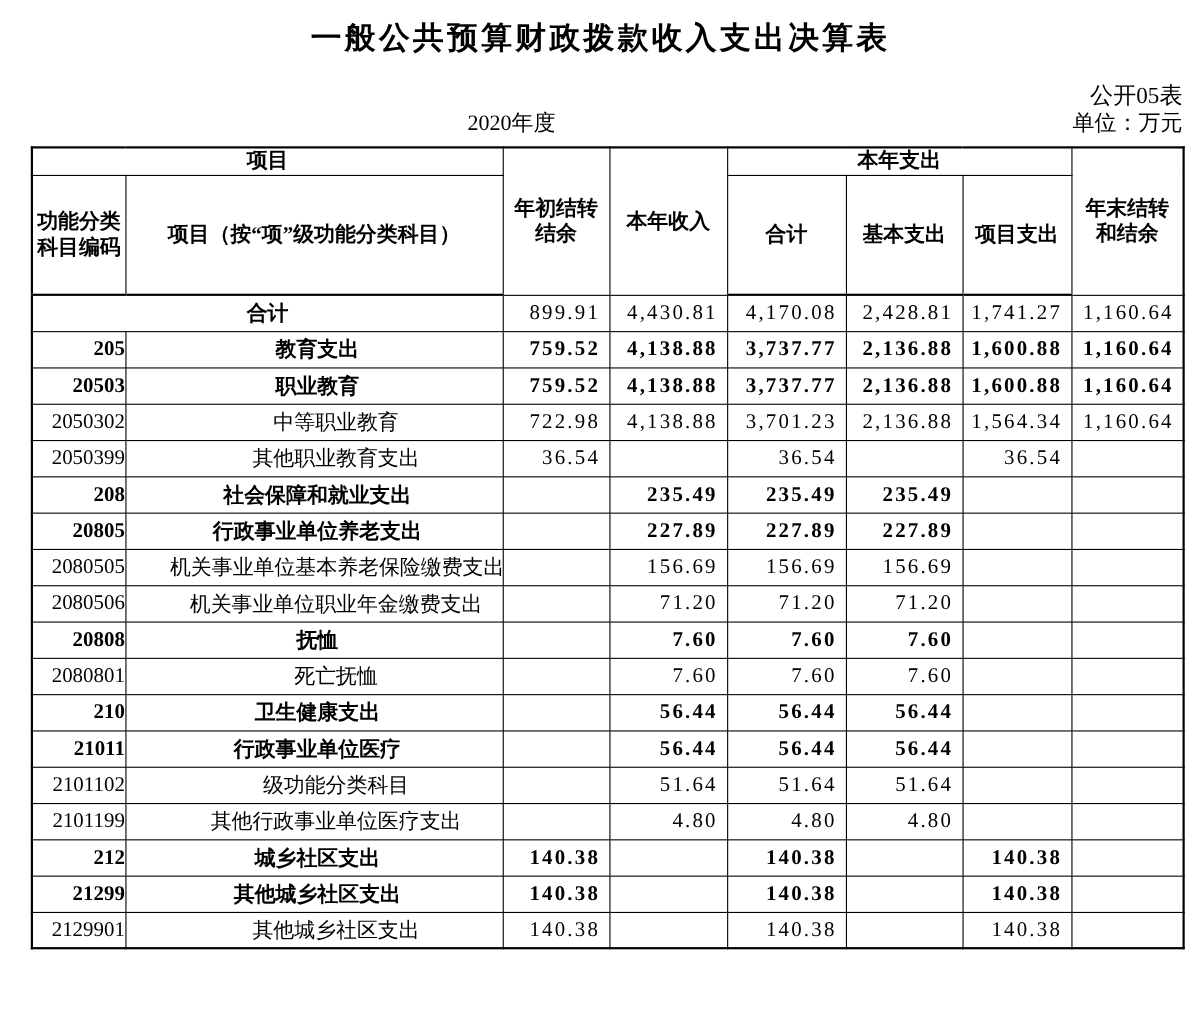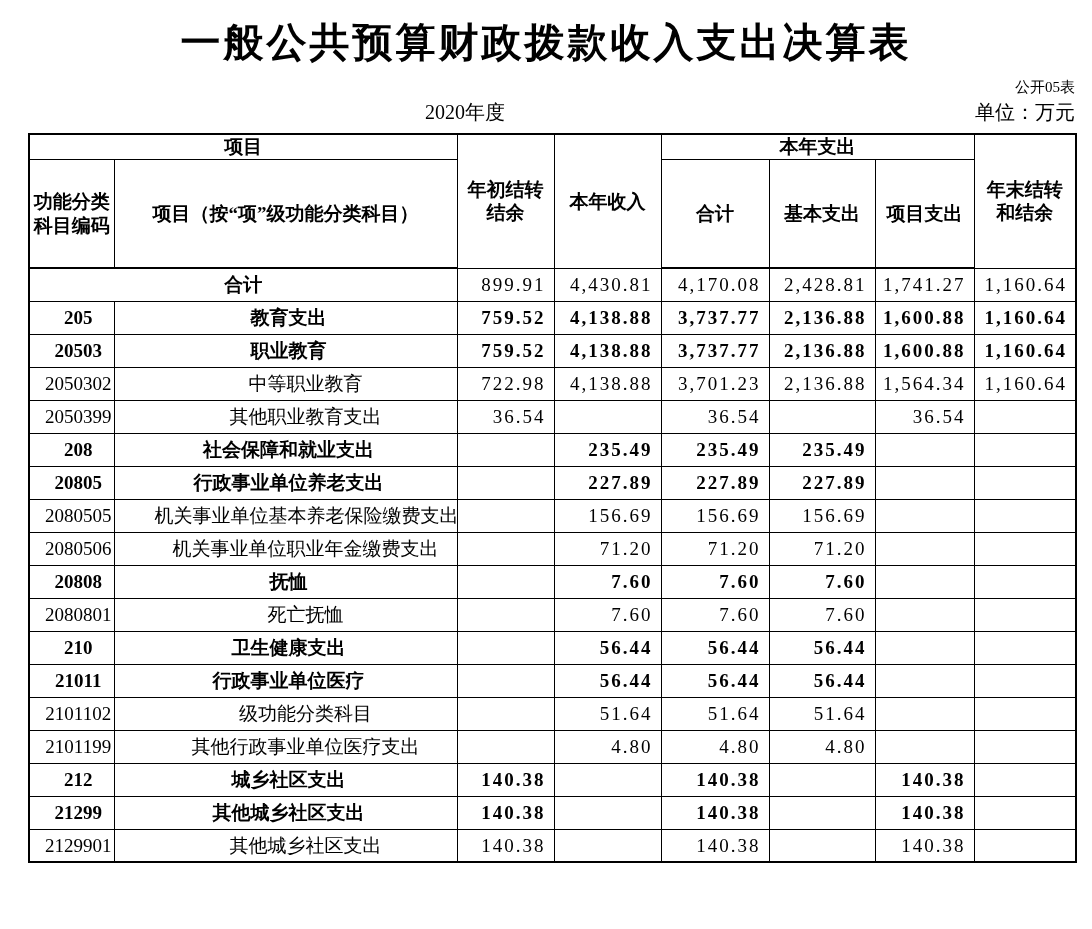--- a/index.html
+++ b/index.html
@@ -9,26 +9,26 @@
     background: #ffffff;
     color: #000000;
     font-family: "Liberation Serif", "DejaVu Serif", serif;
   }
   .page { position: relative; width: 1092px; height: 929px; background: #fff; overflow: hidden; }
 
   .title {
     position: absolute; top: 20px; left: 0; width: 100%;
     margin: 0; text-align: center;
     font-family: "Liberation Sans", "DejaVu Sans", sans-serif;
-    font-size: 40px; font-weight: bold; letter-spacing: 3px;
+    font-size: 28px; font-weight: bold; letter-spacing: 3px;
     line-height: 1.1;
   }
   .sheet-label {
     position: absolute; top: 76px; right: 17px;
-    font-size: 15px; line-height: 22px;
+    font-size: 21px; line-height: 22px;
   }
   .meta {
     position: absolute; top: 100px; left: 28px; width: 1047px; height: 26px;
     font-size: 20px; line-height: 24px;
   }
   .meta .dept { position: absolute; left: 0; top: 0; }
   .meta .year { position: absolute; left: 397px; top: 0; }
   .meta .unit { position: absolute; right: 0; top: 0; }
 
   table.budget {
@@ -43,21 +43,21 @@
     padding: 0; overflow: hidden;
     vertical-align: middle;
   }
   .budget thead th { font-weight: bold; text-align: center; line-height: 1.25; }
   .budget tr.h1 { height: 24px; }
   .budget tr.h2 { height: 109px; }
   .budget tr.h2 th { border-bottom: 2px solid #000; }
   .budget tbody tr { height: 33px; }
   .hwrap { display: inline-block; max-width: 84px; }
 
-  .budget td.code { text-align: center; padding-left: 13px; }
+  .budget td.code { text-align: right; padding-left: 13px; }
   .budget td.name { text-align: center; padding-left: 6px; white-space: nowrap; }
   .budget td.num  { text-align: right; padding-right: 8px; letter-spacing: 2px; white-space: nowrap; }
   .budget tr.row-bold td { font-weight: bold; }
   .budget tr.row-sub td.name { padding-left: 40px; }
   .budget td.total-label { text-align: center; font-weight: bold; }
   .budget tr.row-total td.num { font-weight: normal; }
 
   .note {
     position: absolute; top: 876px; left: 28px;
     font-size: 19px; line-height: 24px;

